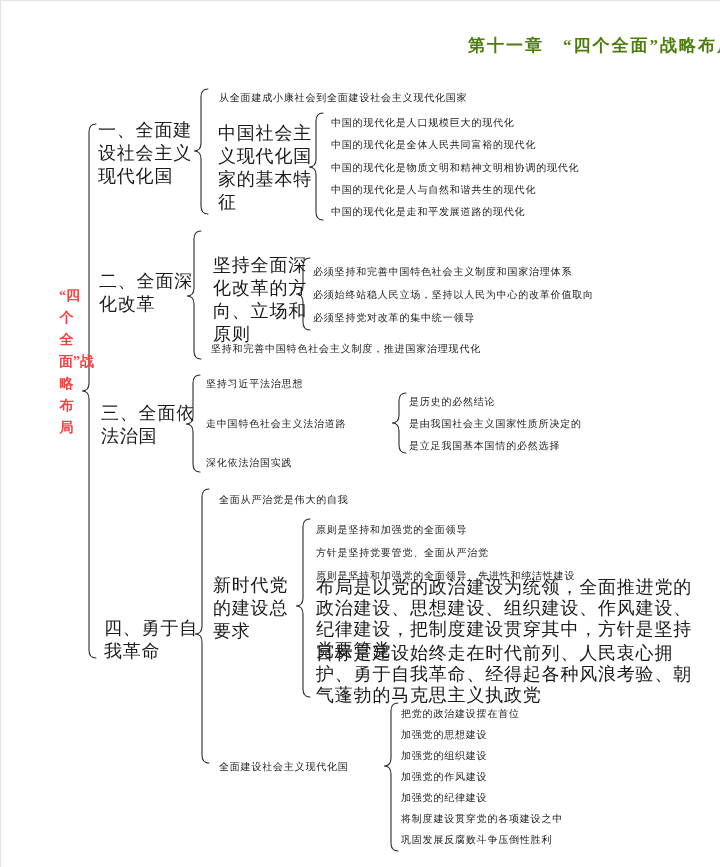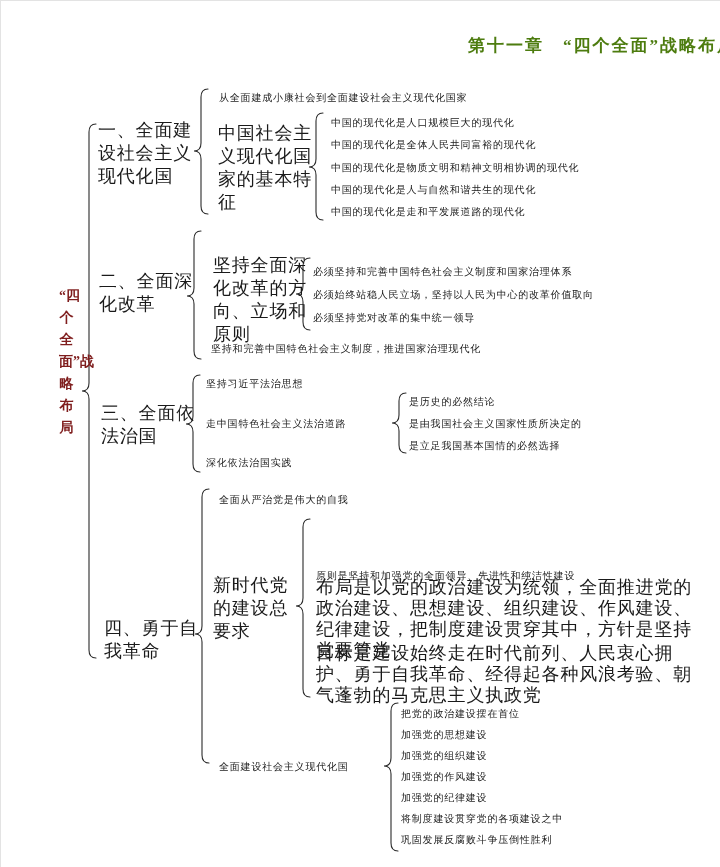--- a/index.html
+++ b/index.html
@@ -18,21 +18,21 @@
   }
   .wrap{
     position:absolute;transform:translateY(-50%);
     font-size:18px;letter-spacing:0.8px;white-space:normal;word-break:break-all;
     line-height:23px;
   }
   .lh21{line-height:21px;}
   .vlabel{
     position:absolute;left:58px;top:284px;width:15px;
     font-size:14px;font-weight:bold;line-height:22px;text-align:center;
-    word-break:break-all;white-space:normal;color:#7f1d1d;
+    word-break:break-all;white-space:normal;color:#ef4444;
   }
   .braces{position:absolute;left:0;top:0;}
   .braces path{fill:none;stroke:#2a2a2a;stroke-width:1.1;stroke-linecap:round;}
 </style>
 </head>
 <body>
 
 <div class="page">
 
   <h1 class="title">第十一章　“四个全面”战略布局</h1>
@@ -72,20 +72,22 @@
   <div class="t" style="left:205px;top:382px">坚持习近平法治思想</div>
   <div class="t" style="left:205px;top:422px">走中国特色社会主义法治道路</div>
   <div class="t" style="left:408px;top:400px">是历史的必然结论</div>
   <div class="t" style="left:408px;top:422px">是由我国社会主义国家性质所决定的</div>
   <div class="t" style="left:408px;top:444px">是立足我国基本国情的必然选择</div>
   <div class="t" style="left:205px;top:461px">深化依法治国实践</div>
 
   <div class="wrap" style="left:103px;top:639px;width:95px">四、勇于自我革命</div>
   <div class="t" style="left:218px;top:498px">全面从严治党是伟大的自我</div>
   <div class="wrap" style="left:212px;top:607px;width:80px">新时代党的建设总要求</div>
+  <div class="t" style="left:315px;top:528px">原则是坚持和加强党的全面领导</div>
+  <div class="t" style="left:315px;top:551px">方针是坚持党要管党、全面从严治党</div>
   <div class="t" style="left:315px;top:574px">原则是坚持和加强党的全面领导、先进性和纯洁性建设</div>
   <div class="wrap lh21" style="left:315px;top:618px;width:378px">布局是以党的政治建设为统领，全面推进党的政治建设、思想建设、组织建设、作风建设、纪律建设，把制度建设贯穿其中，方针是坚持党要管党</div>
   <div class="wrap lh21" style="left:315px;top:673px;width:392px">目标是建设始终走在时代前列、人民衷心拥护、勇于自我革命、经得起各种风浪考验、朝气蓬勃的马克思主义执政党</div>
   <div class="t" style="left:218px;top:765px">全面建设社会主义现代化国</div>
   <div class="t" style="left:400px;top:712px">把党的政治建设摆在首位</div>
   <div class="t" style="left:400px;top:733px">加强党的思想建设</div>
   <div class="t" style="left:400px;top:754px">加强党的组织建设</div>
   <div class="t" style="left:400px;top:775px">加强党的作风建设</div>
   <div class="t" style="left:400px;top:796px">加强党的纪律建设</div>
   <div class="t" style="left:400px;top:817px">将制度建设贯穿党的各项建设之中</div>

